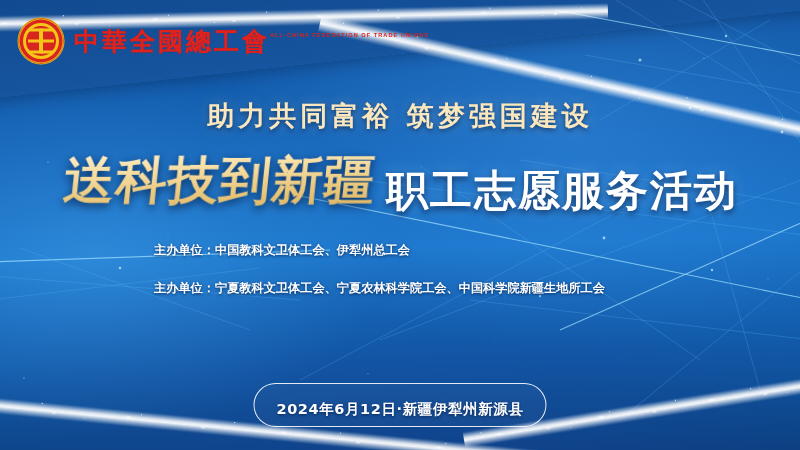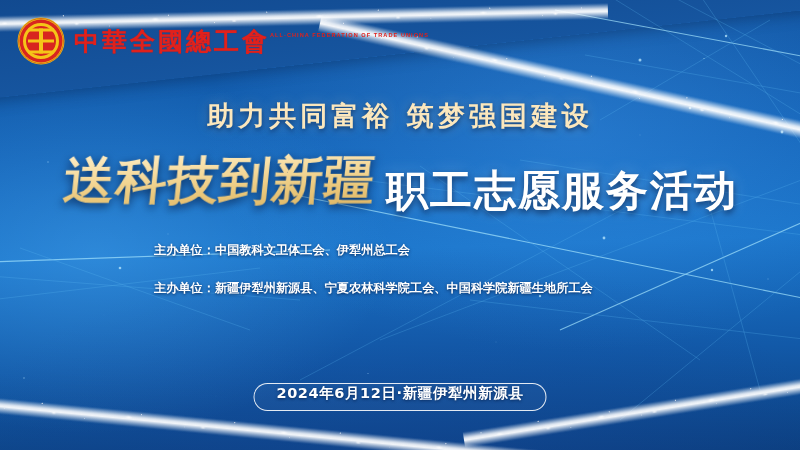--- a/index.html
+++ b/index.html
@@ -156,21 +156,21 @@
     white-space:nowrap;
   }
   .org-label{flex:0 0 auto;}
   .org-indent{flex:0 0 auto;width:66px;}
   .org-value{flex:0 0 auto;}
 
   .date-badge{
     position:absolute;left:50%;top:383px;transform:translateX(-50%);
     border:1.4px solid rgba(255,255,255,.88);
     border-radius:999px;
-    padding:0 22px 7px;
+    padding:16px 22px 7px;
     color:#ffffff;font-size:14.5px;font-weight:bold;letter-spacing:.6px;
     font-family:"DejaVu Sans","Liberation Sans",sans-serif;
     white-space:nowrap;
     text-shadow:0 1px 3px rgba(5,30,74,.8);
     background:rgba(255,255,255,.03);
   }
 </style>
 </head>
 <body>
 
@@ -267,21 +267,21 @@
           <span class="org-value">中国教科文卫体工会、伊犁州总工会</span>
         </div>
       </div>
 
       <div class="org-group">
       </div>
 
       <div class="org-group">
         <div class="org-line">
           <span class="org-label">主办单位：</span>
-          <span class="org-value">新疆伊犁州新源县、宁夏农林科学院工会、中国科学院新疆生地所工会</span>
+          <span class="org-value">宁夏教科文卫体工会、宁夏农林科学院工会、中国科学院新疆生地所工会</span>
         </div>
       </div>
 
     </div>
 
     <div class="date-badge">2024年6月12日·新疆伊犁州新源县</div>
 
   </div>
 </div>
 

